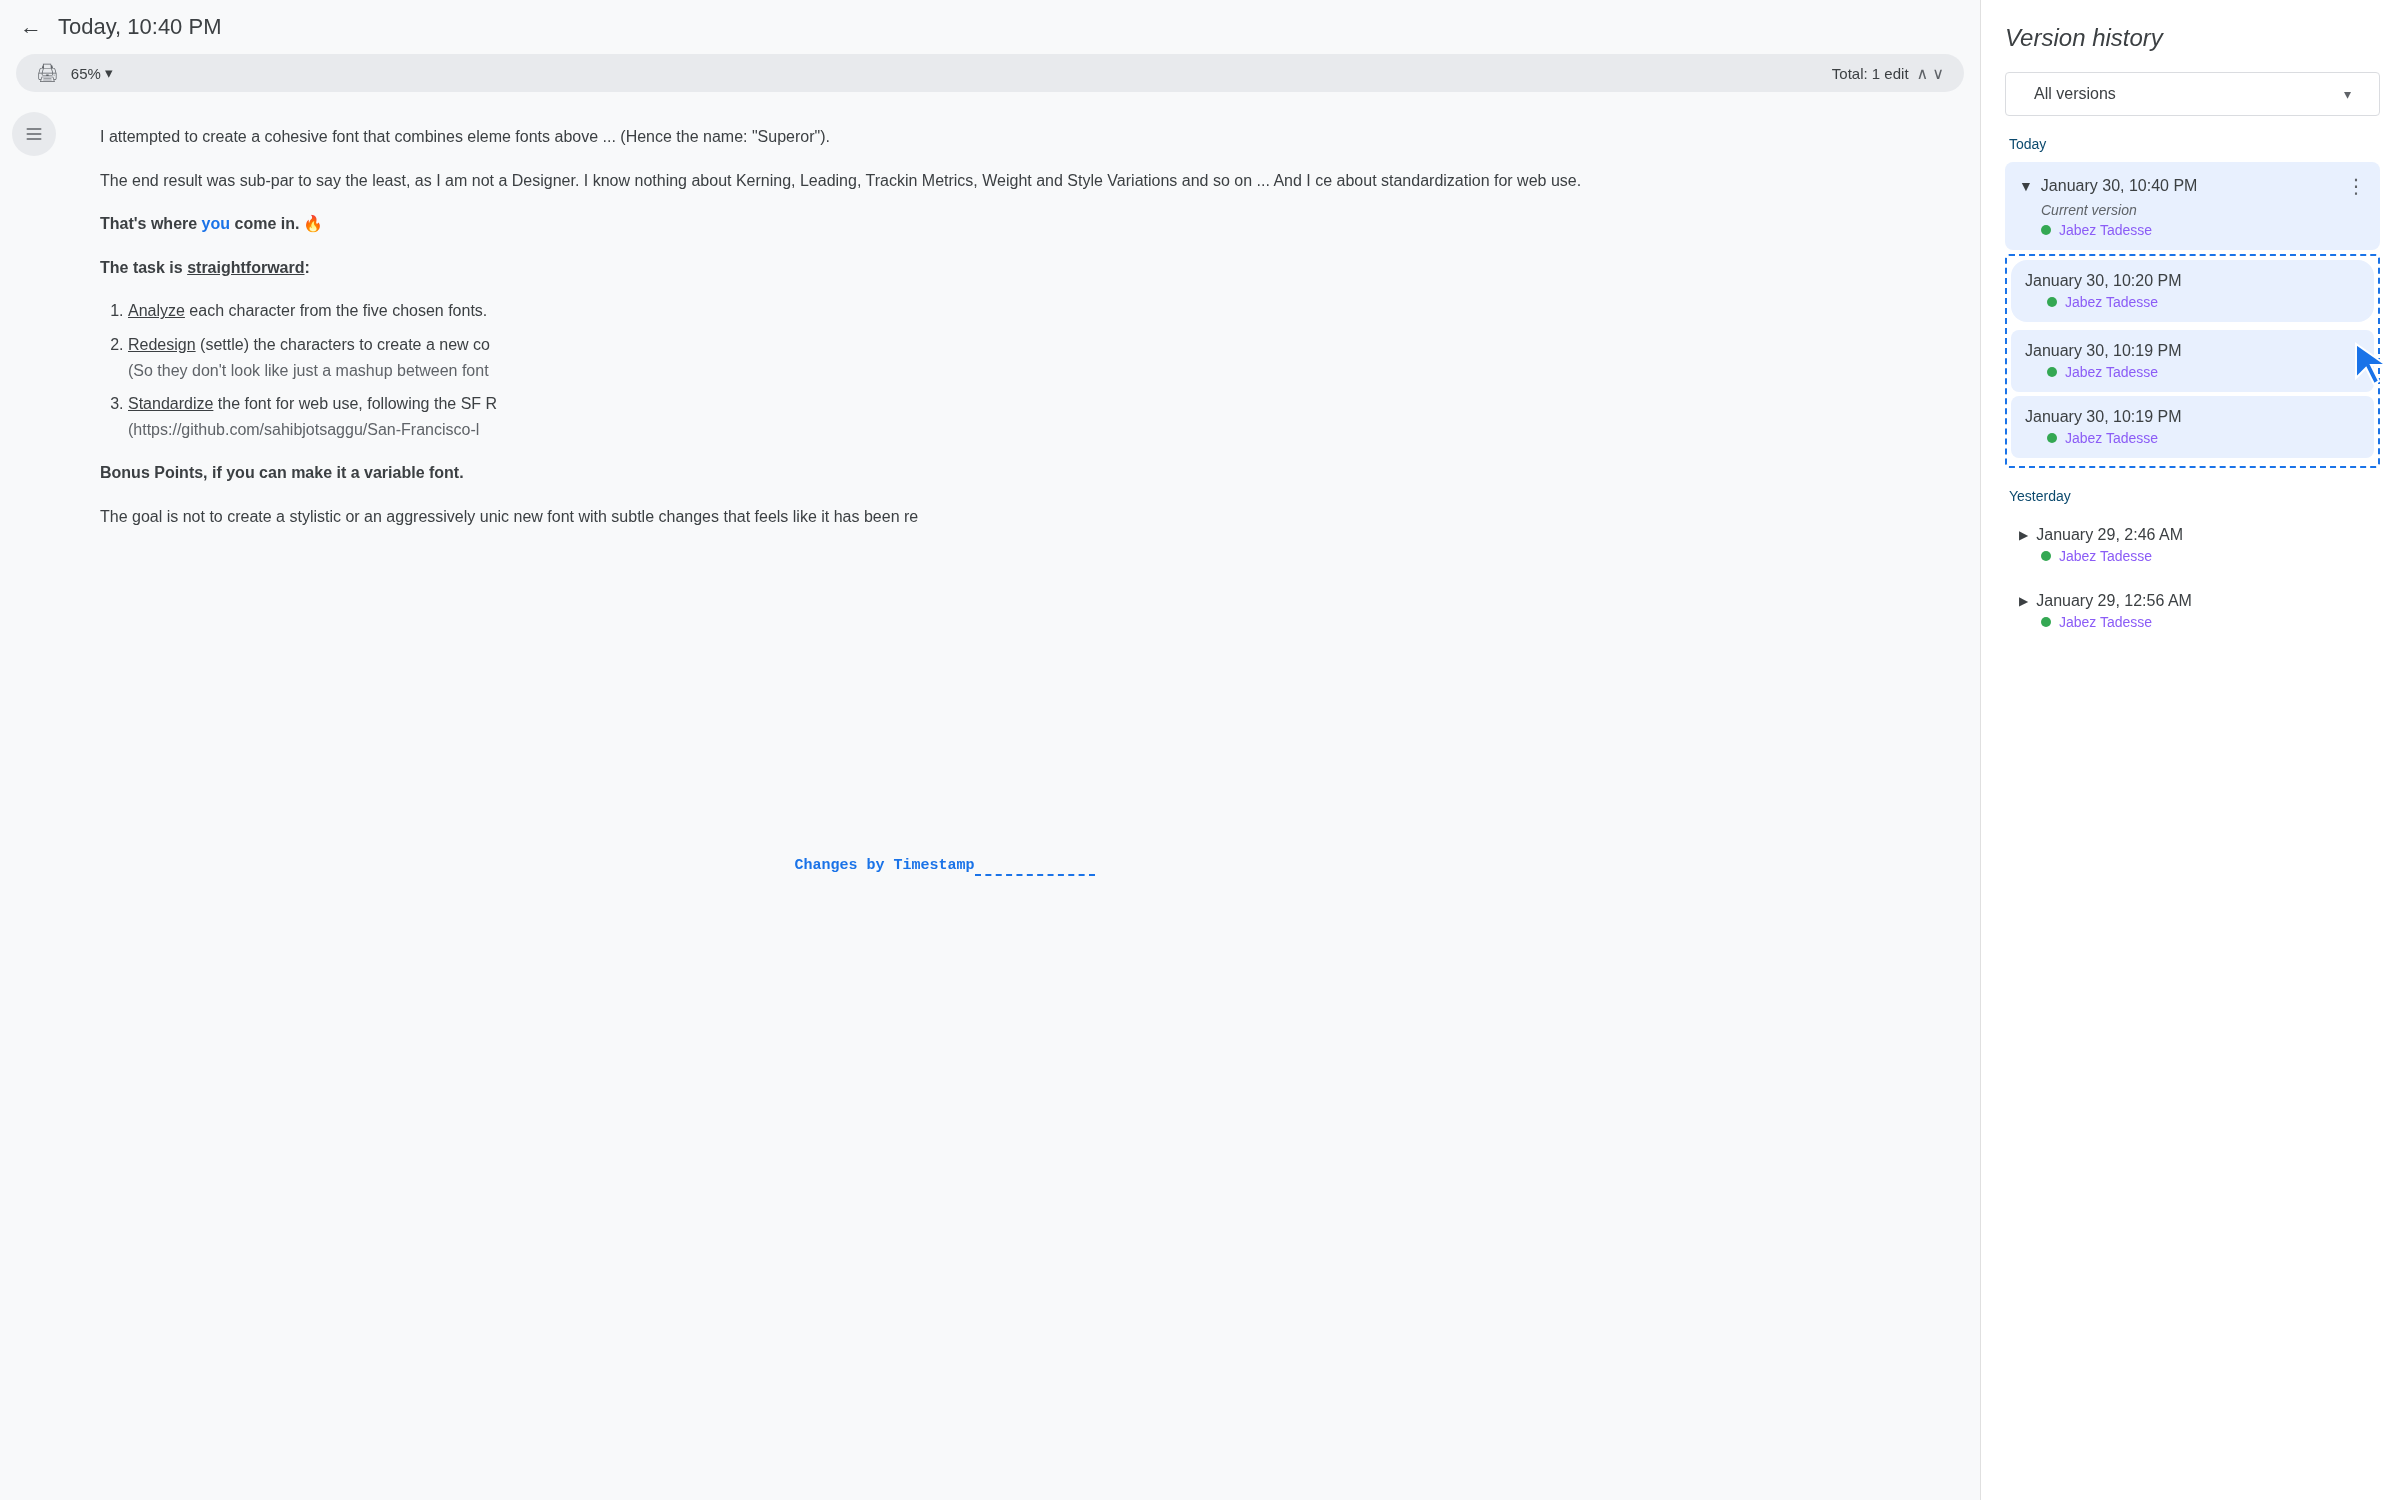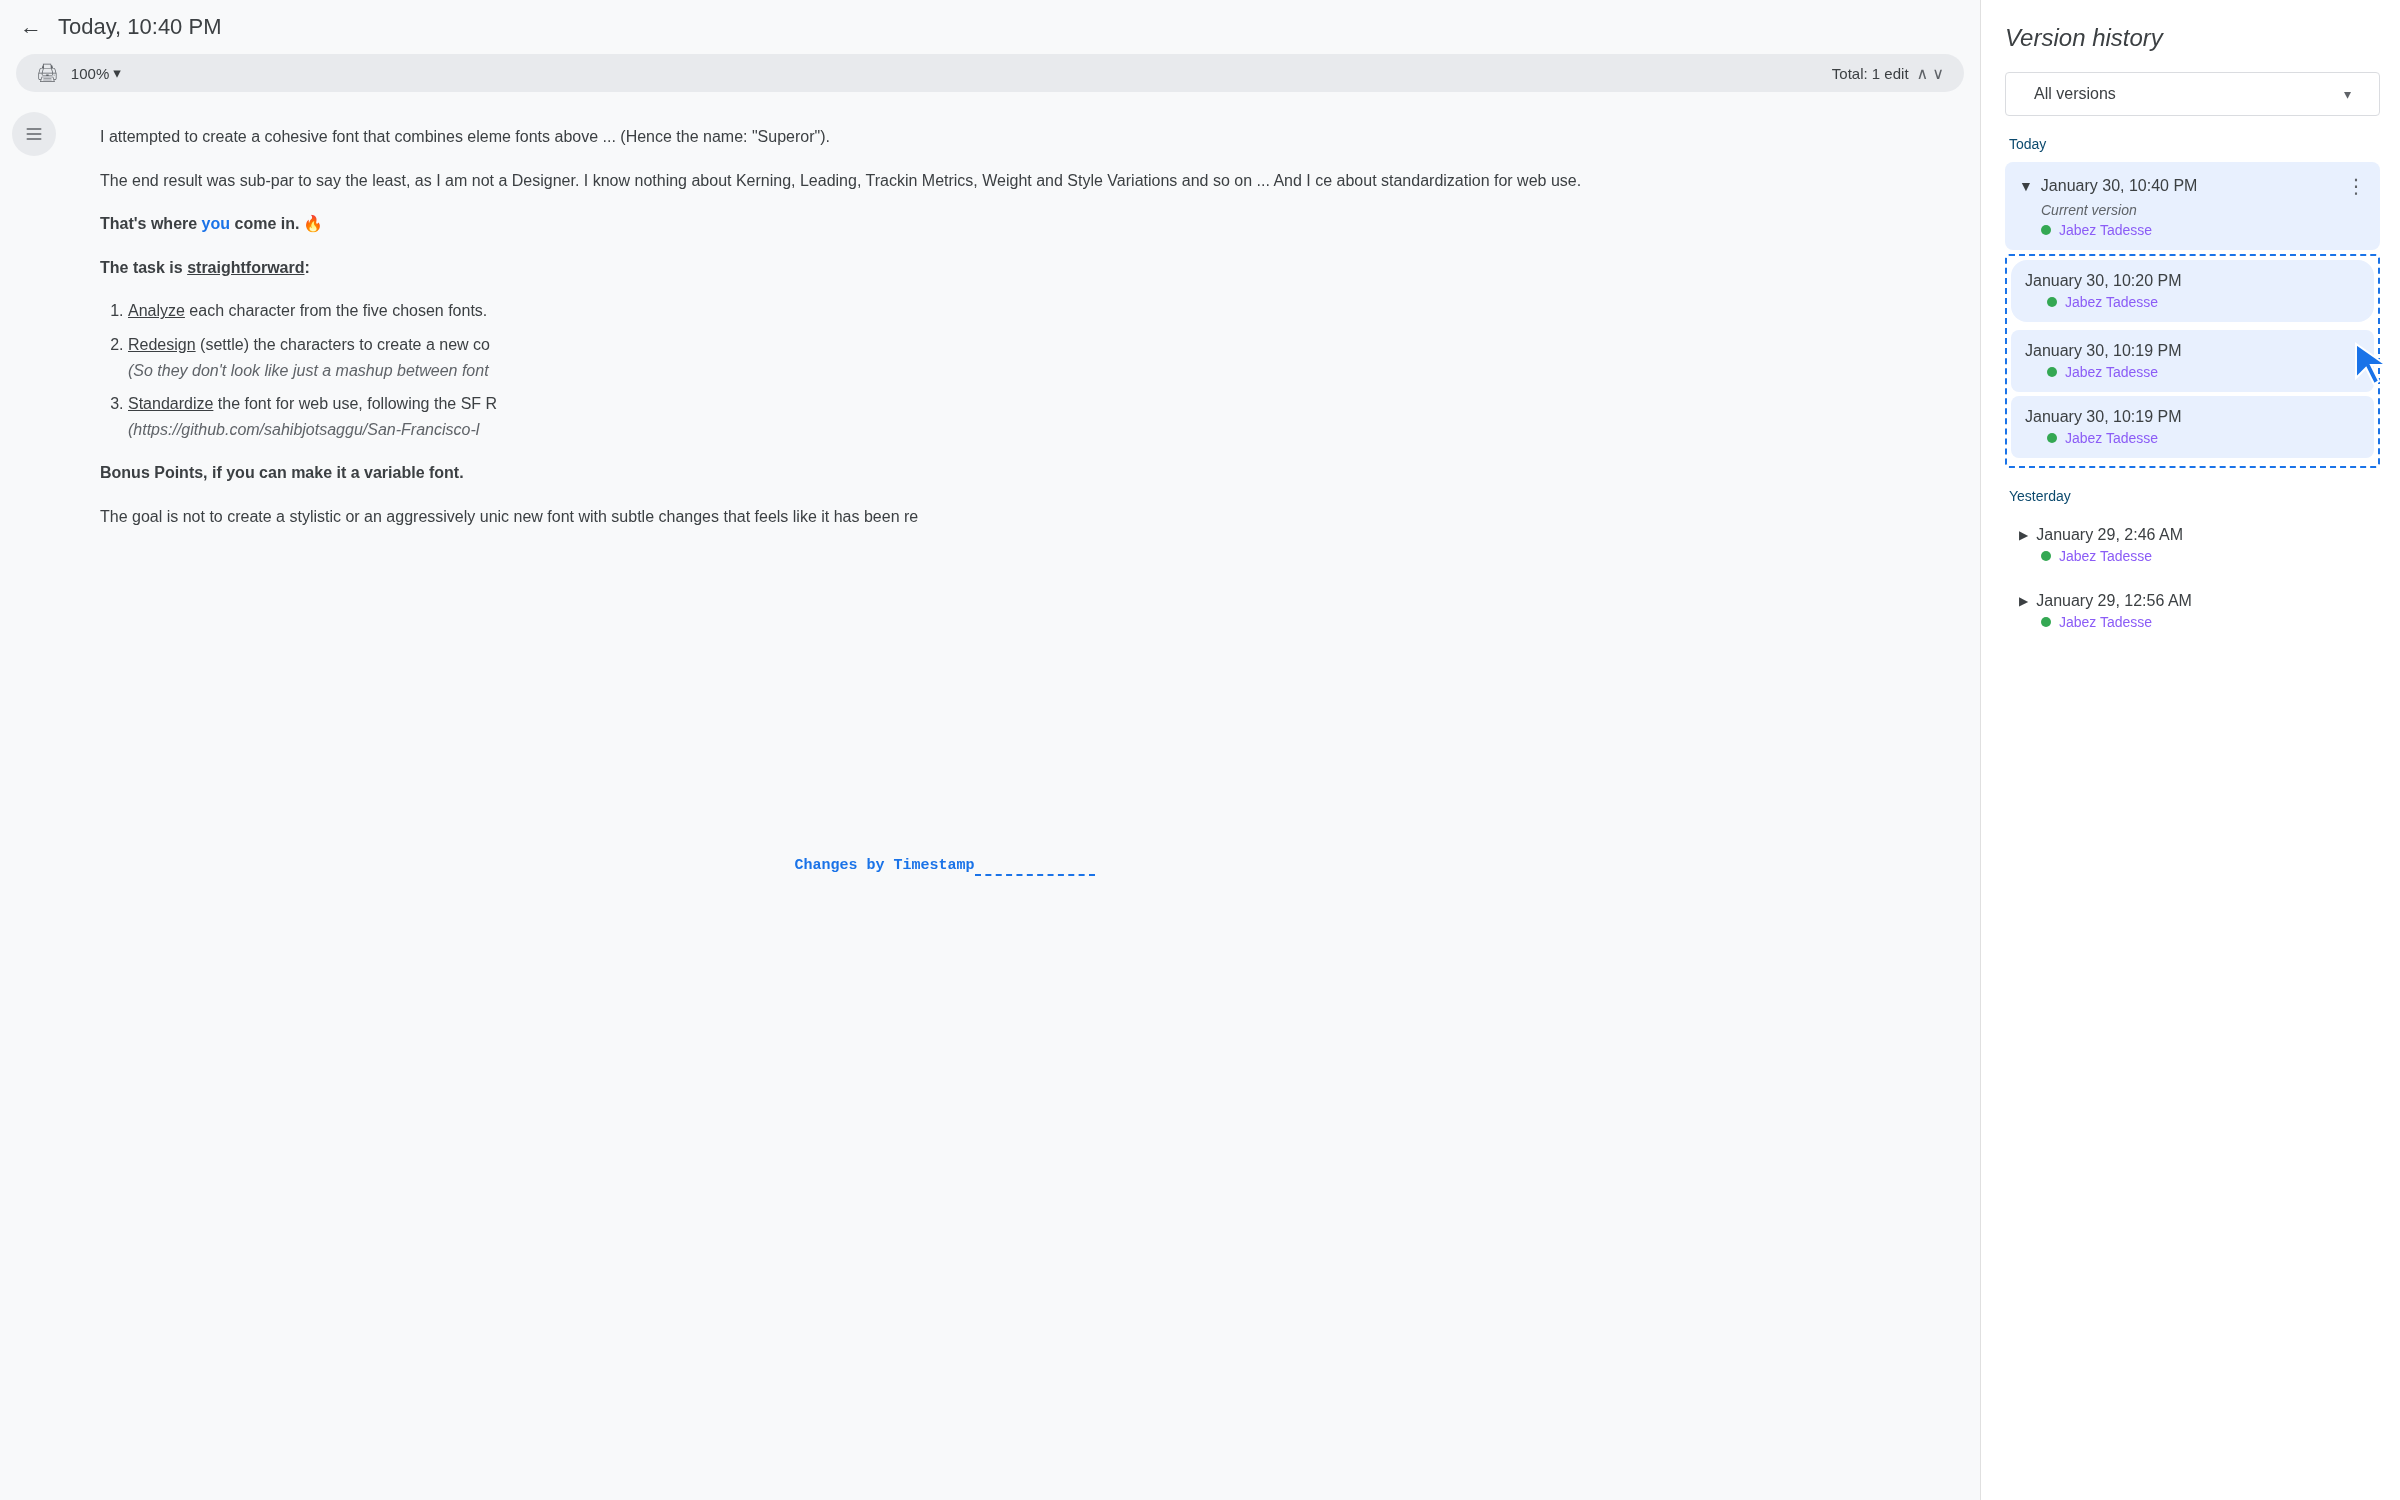--- a/index.html
+++ b/index.html
@@ -130,21 +130,21 @@
     .doc-content p {
       margin-bottom: 18px;
     }
 
     .highlight-you {
       color: #1a73e8;
     }
 
     .bold { font-weight: 700; }
     .underline { text-decoration: underline; }
-    .italic { font-style: italic; color: #5f6368; }
+    .italic { color: #5f6368; }
 
     .numbered-list {
       padding-left: 28px;
       margin-bottom: 18px;
     }
 
     .numbered-list li {
       margin-bottom: 8px;
       line-height: 1.6;
     }
@@ -320,21 +320,21 @@
 <div class="left-panel">
 
   <div class="top-bar">
     <span class="back-arrow">←</span>
     <span class="doc-title">Today, 10:40 PM</span>
   </div>
 
   <div class="toolbar">
     <span class="print-icon">🖨</span>
     <div class="zoom-control">
-      <span>100%</span>
+      <span>65%</span>
       <span class="zoom-dropdown">▾</span>
     </div>
     <div class="spacer"></div>
     <div class="total-edits">
       <span>Total: 1 edit</span>
       <div class="nav-arrows">
         <span class="nav-arrow">∧</span>
         <span class="nav-arrow">∨</span>
       </div>
     </div>

